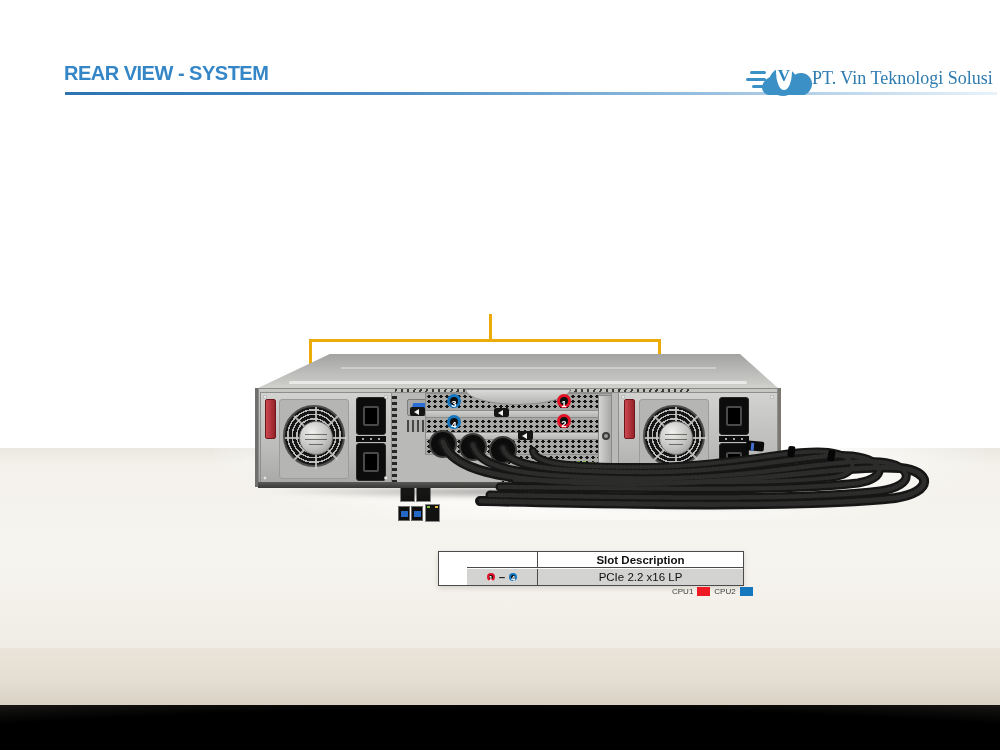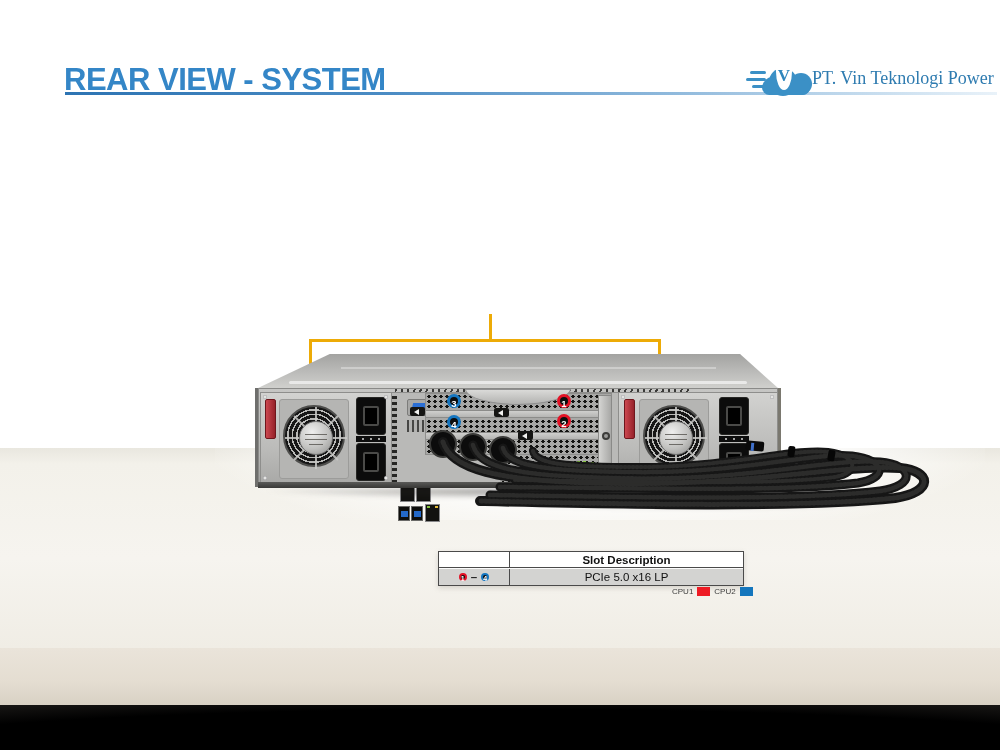--- a/index.html
+++ b/index.html
@@ -15,21 +15,21 @@
     background:linear-gradient(180deg,#ecead6 0%,#f3f1ea 10%,#f5f3ee 55%,#f0ede5 100%);
     background:linear-gradient(180deg,#e9e7df 0%,#f3f1ea 8%,#f6f4ef 55%,#f0ede5 100%); }
   .bg-table-edge { left:0; top:648px; width:1000px; height:57px;
     background:linear-gradient(180deg,#eae4da 0%,#e4ddd1 60%,#d8d1c4 100%); }
   .bg-dark-bottom { left:0; top:705px; width:1000px; height:45px;
     background:radial-gradient(130% 220% at 50% 130%, #000 55%, #2e2b28 85%, #4a453f 100%); }
   .photo-glow { left:215px; top:320px; width:770px; height:200px;
     background:radial-gradient(ellipse at 50% 55%, rgba(255,255,255,.95) 40%, rgba(255,255,255,0) 75%); }
 
   
-  .title { left:64px; top:62px; font-size:31px; font-weight:bold; color:#3486c7; letter-spacing:-0.5px; }
+  .title { left:64px; top:62px; font-size:20px; font-weight:bold; color:#3486c7; letter-spacing:-0.5px; }
   .rule  { left:65px; top:92px; width:932px; height:3px;
     background:linear-gradient(90deg,#2d74b3 0%,#4b8cc4 35%,#8fb9dc 65%,#cfe2f1 90%,#e9f2f9 100%); }
 
   .logo { left:750px; top:54px; width:245px; height:44px; }
   .logo .cl { position:absolute; background:#3b90c6; border-radius:50%; }
   .logo .base { position:absolute; left:12px; top:26px; width:48px; height:15px; background:#3b90c6; border-radius:8px; }
   .speed { position:absolute; background:#3b90c6; border-radius:2px; height:3px; }
   .monogram-shield { position:absolute; left:26px; top:10px; width:16px; height:26px; background:#ffffff;
     border-radius:4px 4px 50% 50% / 4px 4px 70% 70%; text-align:center;
     font-family:"Liberation Serif", serif; font-weight:bold; font-size:17px; color:#2f86bd; line-height:24px; }
@@ -110,21 +110,21 @@
   .ring-blue { border:3px solid #1576c0; }
   .ring-red  { border:3px solid #e31226; }
 
   .chassis-shadow { left:260px; top:488px; width:520px; height:11px;
     background:radial-gradient(ellipse at 50% 30%, rgba(40,38,35,.45), rgba(0,0,0,0) 70%); filter:blur(2px); }
   .cable-shadow { left:470px; top:494px; width:440px; height:16px;
     background:radial-gradient(ellipse at 50% 40%, rgba(40,38,35,.4), rgba(0,0,0,0) 70%); filter:blur(2px); }
 
   
   .slot-table { left:438px; top:551px; width:306px; border:1px solid #4a4a4a; background:#fff;
-    box-shadow:0 2px 5px rgba(120,115,105,.25); font-size:11.5px; color:#111; }
+    box-shadow:0 2px 5px rgba(120,115,105,.25); font-size:11.5px; color:#111;padding-left:28px; }
   .t-row { display:flex; }
   .t-c1 { width:71px; border-right:1px solid #4a4a4a; display:flex; align-items:center; justify-content:center; gap:4px; }
   .t-c2 { flex:1; text-align:center; }
   .t-head { height:16px; line-height:16px; font-weight:bold; border-bottom:1px solid #4a4a4a; background:#fff; }
   .t-data { height:17px; line-height:16px; background:#d3d3d1; border-top:1px solid #fbfbfb; }
   .mini-badge { width:8px; height:8px; border-radius:50%; background:#0d0d0d; color:#fff;
     font-size:7px; font-weight:bold; text-align:center; line-height:8px; }
   .mb-red { border:2.5px solid #e31226; } .mb-blue { border:2.5px solid #1576c0; }
   .t-dash { font-weight:bold; color:#222; line-height:15px; }
 
@@ -149,21 +149,21 @@
 
   <div class="abs logo">
     <div class="speed" style="left:0; top:17px; width:16px;"></div>
     <div class="speed" style="left:-4px; top:24px; width:20px;"></div>
     <div class="speed" style="left:2px; top:31px; width:13px;"></div>
     <div class="cl" style="left:19px; top:14px; width:28px; height:28px;"></div>
     <div class="cl" style="left:13px; top:23px; width:18px; height:18px;"></div>
     <div class="cl" style="left:40px; top:19px; width:22px; height:22px;"></div>
     <div class="base"></div>
     <div class="monogram-shield">V</div>
-    <div class="logo-name">PT. Vin Teknologi Power</div>
+    <div class="logo-name">PT. Vin Teknologi Solusi</div>
   </div>
 
   <div class="abs callout" style="left:489px; top:314px; width:2.5px; height:26px;"></div>
   <div class="abs callout" style="left:309px; top:339px; width:352px; height:2.5px;"></div>
   <div class="abs callout" style="left:309px; top:339px; width:2.5px; height:73px;"></div>
   <div class="abs callout" style="left:658px; top:339px; width:2.5px; height:73px;"></div>
 
   <div class="abs server">
     <div class="abs lid">
       <div class="lid-streak2"></div>
@@ -317,21 +317,21 @@
     <div class="t-row t-head">
       <div class="t-c1"></div>
       <div class="t-c2">Slot Description</div>
     </div>
     <div class="t-row t-data">
       <div class="t-c1">
         <span class="mini-badge mb-red">1</span>
         <span class="t-dash">–</span>
         <span class="mini-badge mb-blue">4</span>
       </div>
-      <div class="t-c2">PCIe 5.0 x16 LP</div>
+      <div class="t-c2">PCIe 2.2 x16 LP</div>
     </div>
   </div>
 
   <div class="abs cpu-legend">
     <span>CPU1</span>
     <span class="swatch sw-cpu1"></span>
     <span>CPU2</span>
     <span class="swatch sw-cpu2"></span>
   </div>
 

